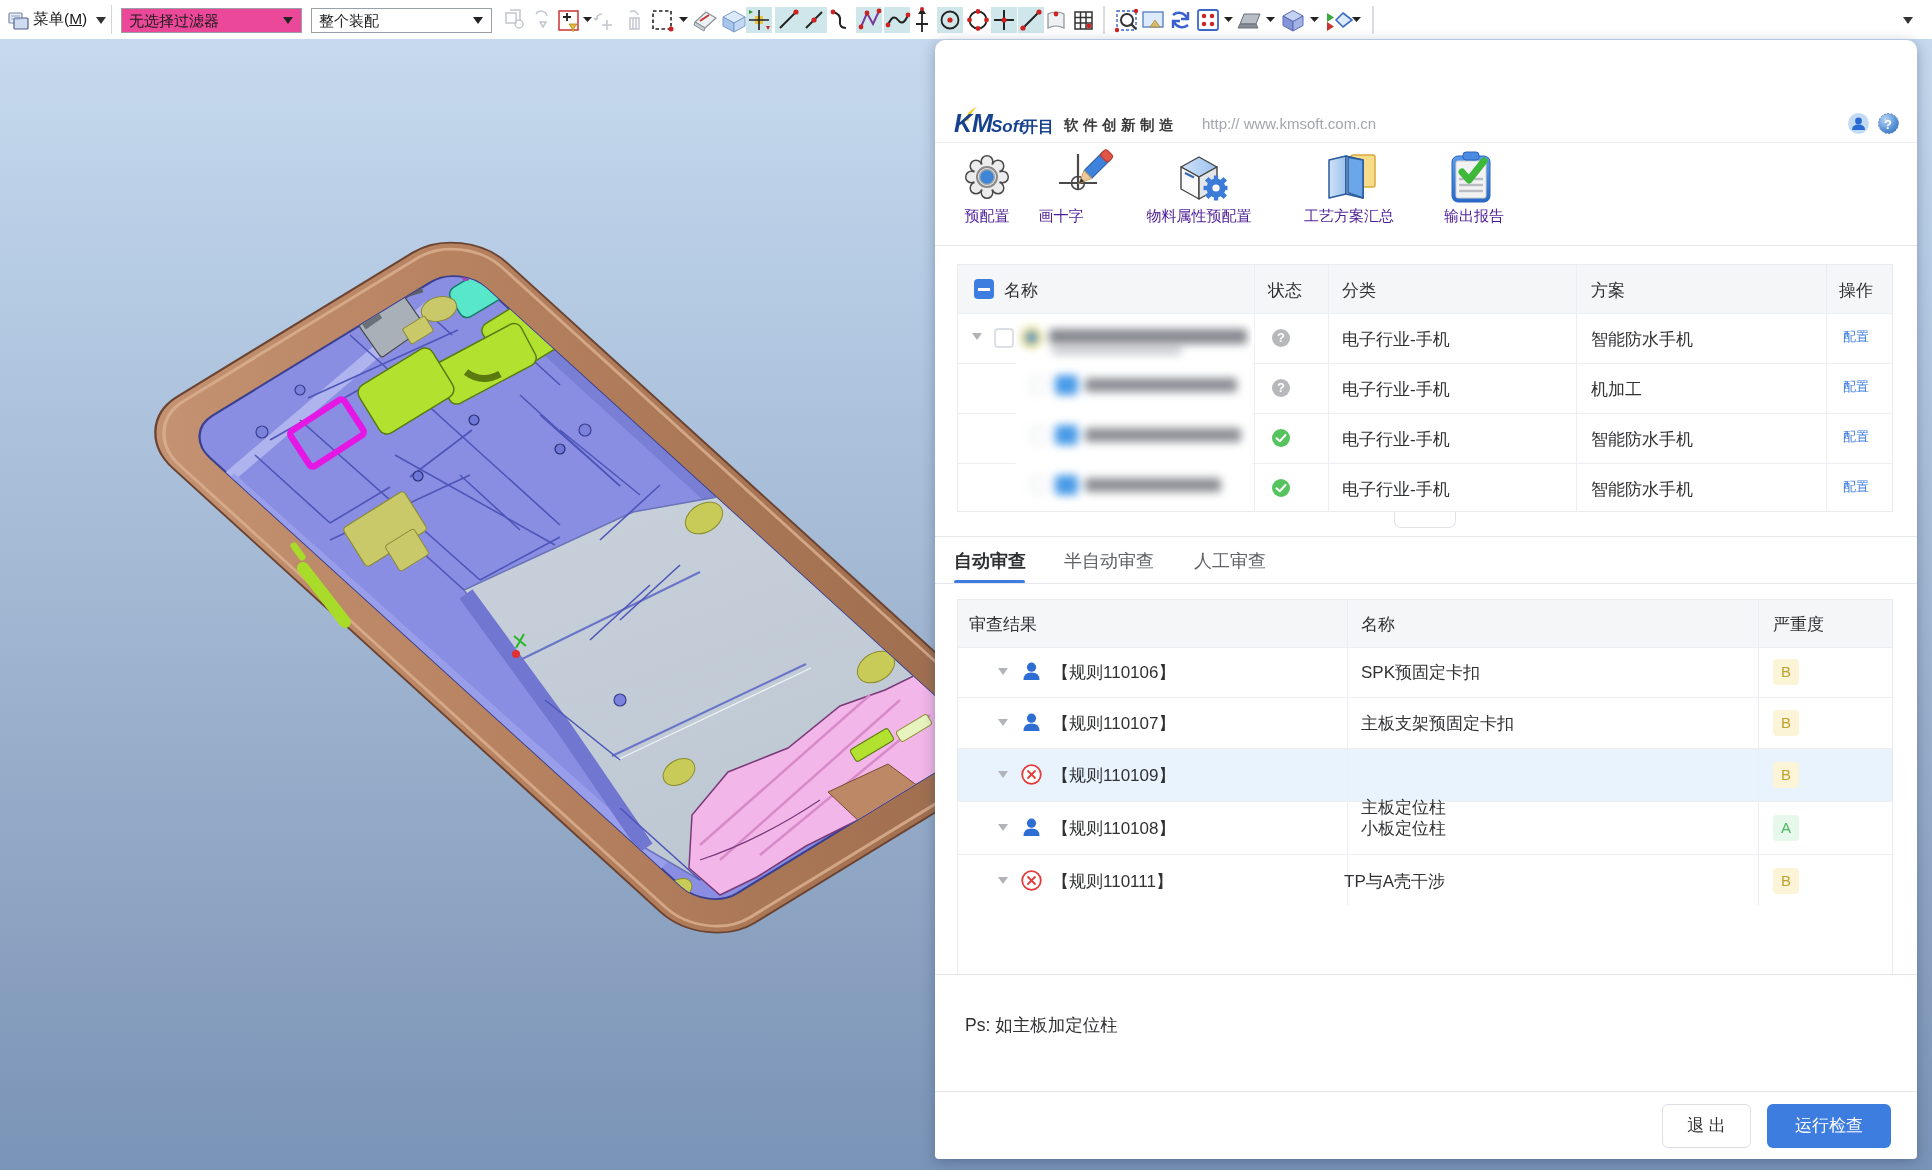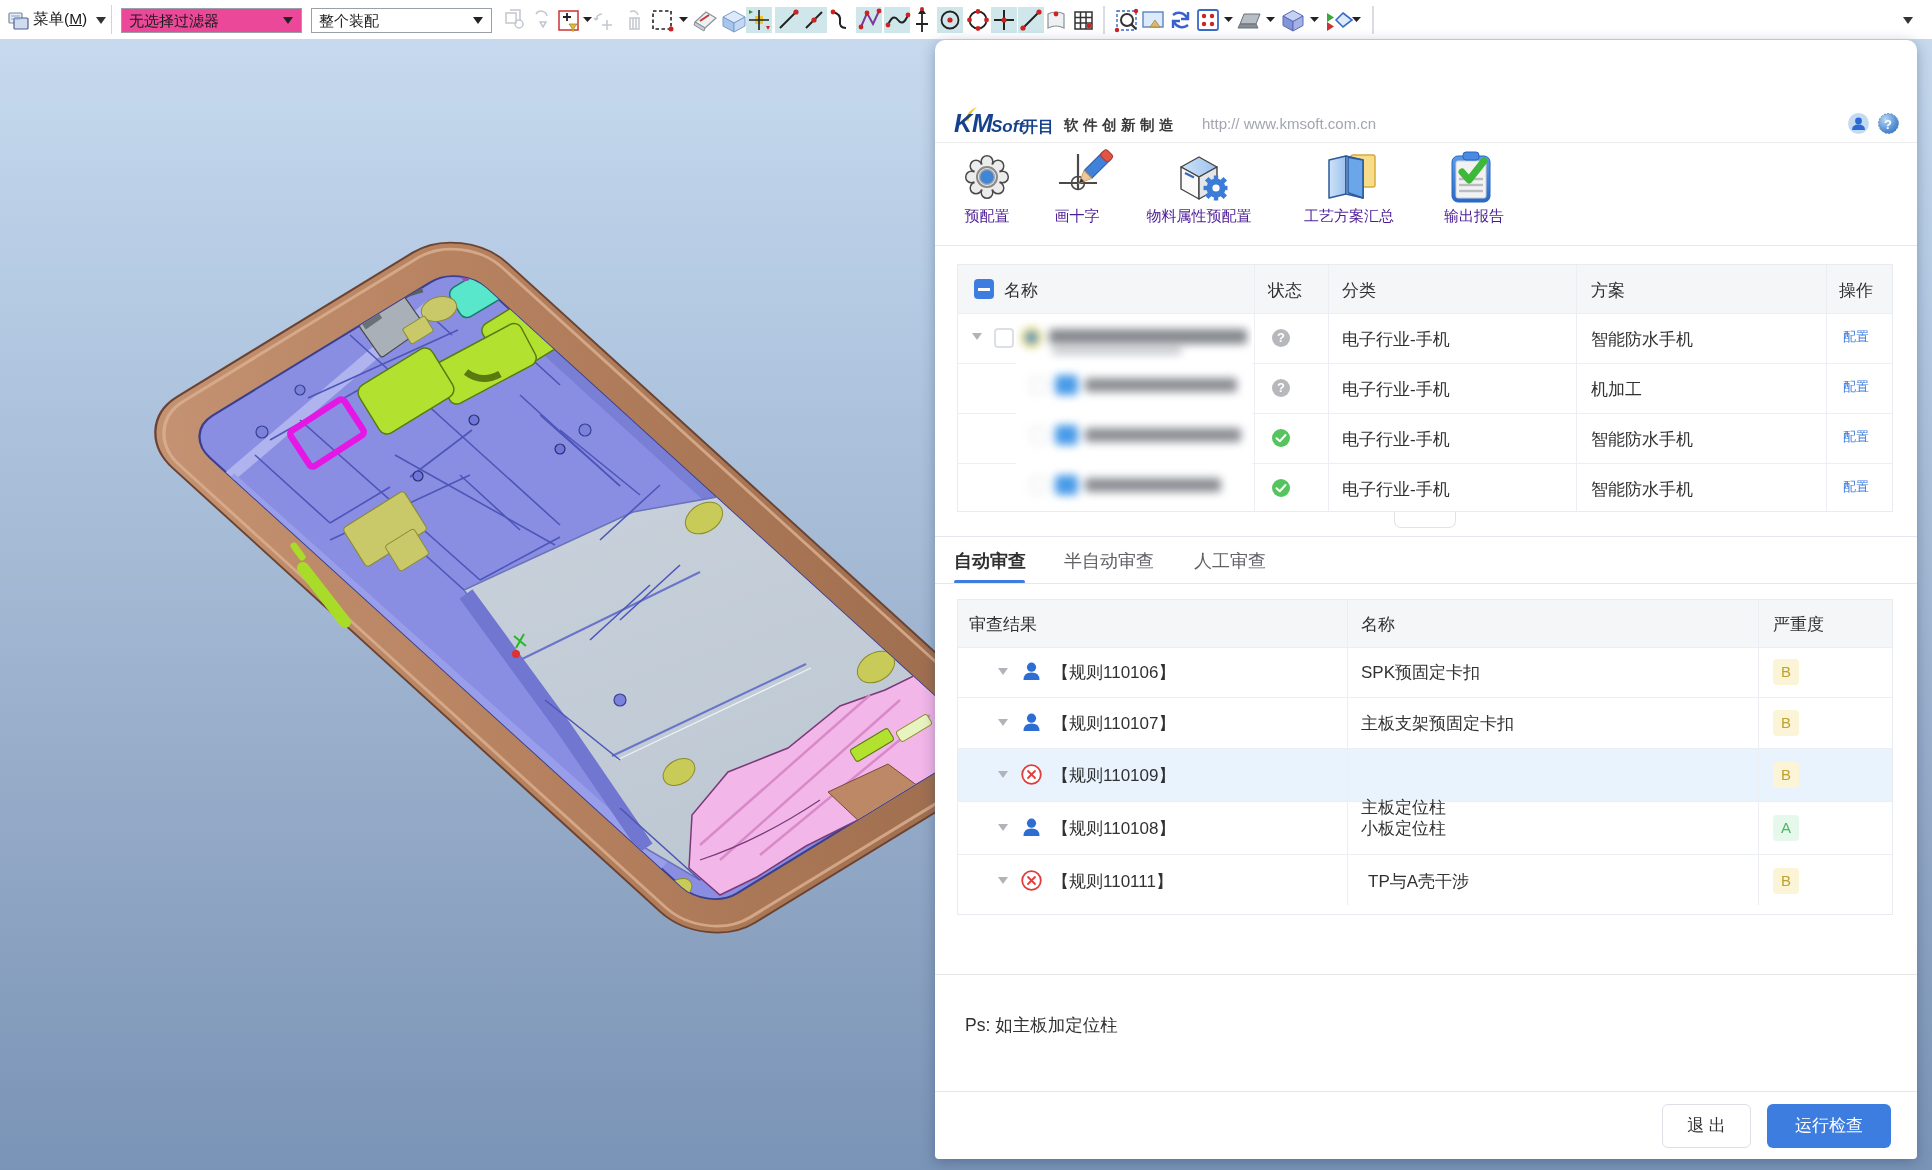--- a/index.html
+++ b/index.html
@@ -385,21 +385,21 @@
         <rect x="521" y="18" width="30" height="37" rx="2" fill="#f2f2f2" stroke="#cfcfcf" stroke-width="1"></rect>
         <g stroke="#b9bcc1" stroke-width="2.4">
           <path d="M524 36 L548 36"></path>
             <path d="M524 42 L548 42"></path>
             <path d="M524 48 L548 48"></path>
         </g>
         <rect x="528" y="9" width="16" height="8" rx="3" fill="#4a8ae0" stroke="#2a66c0" stroke-width="1"></rect>
         <path d="M527 29 L534 37 L549 18" stroke="#3db838" stroke-width="7" fill="none" stroke-linecap="round" stroke-linejoin="round"></path>
       </svg>
       <div class="actlbl" style="left:-48px;">预配置</div>
-      <div class="actlbl" style="left:42px;font-family:Liberation Serif, serif;">画十字</div>
+      <div class="actlbl" style="left:26px;font-family:Liberation Serif, serif;">画十字</div>
       <div class="actlbl" style="left:164px;">物料属性预配置</div>
       <div class="actlbl" style="left:314px;">工艺方案汇总</div>
       <div class="actlbl" style="left:439px;text-align:center;">输出报告</div>
     </div>
     <div id="table1" class="tbl" style="top:224px;height:248px;">
       <div class="abs th" style="left:0;top:0;width:934px;height:48px;"></div>
       <div class="cellline" style="left:0;top:48px;width:934px;height:1px;"></div>
       <div class="cellline" style="left:0;top:98px;width:934px;height:1px;"></div>
       <div class="cellline" style="left:0;top:148px;width:934px;height:1px;"></div>
       <div class="cellline" style="left:0;top:198px;width:934px;height:1px;"></div>
@@ -455,21 +455,21 @@
       <div class="link" style="left:885px;top:163px;">配置</div>
       <div class="link" style="left:885px;top:213px;">配置</div>
     </div>
     <div class="abs" style="left:459px;top:472px;width:62px;height:16px;background:#fff;border:1px solid #e0e3e8;border-top:none;border-radius:0 0 7px 7px;"></div>
     <div class="abs" style="left:0;top:496px;width:982px;height:1px;background:#e4e7ed;"></div>
     <div class="abs" style="left:19px;top:509px;font-size:18px;color:#303133;font-weight:bold;">自动审查</div>
     <div class="abs" style="left:129px;top:509px;font-size:18px;color:#606266;">半自动审查</div>
     <div class="abs" style="left:259px;top:509px;font-size:18px;color:#606266;">人工审查</div>
     <div class="abs" style="left:19px;top:540px;width:71px;height:4px;background:#3e7de0;border-radius:2px;"></div>
     <div class="abs" style="left:0;top:543px;width:982px;height:1px;background:#e4e7ed;"></div>
-    <div id="table2" class="tbl" style="top:559px;height:316px;padding-left:23px;">
+    <div id="table2" class="tbl" style="top:559px;height:376px;padding-left:23px;">
       <div class="abs th" style="left:0;top:0;width:934px;height:47px;"></div>
       <div class="abs" style="left:0;top:148px;width:934px;height:53px;background:#e9f3fd;"></div>
       <div class="cellline" style="left:0;top:47px;width:934px;height:1px;"></div>
       <div class="cellline" style="left:0;top:97px;width:934px;height:1px;"></div>
       <div class="cellline" style="left:0;top:148px;width:934px;height:1px;"></div>
       <div class="cellline" style="left:0;top:201px;width:934px;height:1px;"></div>
       <div class="cellline" style="left:0;top:254px;width:934px;height:1px;"></div>
       <div class="cellline" style="left:389px;top:0;width:1px;height:305px;"></div>
       <div class="cellline" style="left:800px;top:0;width:1px;height:305px;"></div>
       <div class="txt" style="left:11px;top:13px;">审查结果</div>
@@ -502,21 +502,21 @@
         </svg>
       <div class="txt" style="left:94px;top:61px;">【规则110106】</div>
       <div class="txt" style="left:94px;top:112px;">【规则110107】</div>
       <div class="txt" style="left:94px;top:164px;">【规则110109】</div>
       <div class="txt" style="left:94px;top:217px;">【规则110108】</div>
       <div class="txt" style="left:94px;top:270px;">【规则110111】</div>
       <div class="txt" style="left:403px;top:61px;">SPK预固定卡扣</div>
       <div class="txt" style="left:403px;top:112px;">主板支架预固定卡扣</div>
       <div class="txt" style="left:403px;top:164px;margin-top:32px;">主板定位柱</div>
       <div class="txt" style="left:403px;top:217px;">小板定位柱</div>
-      <div class="txt" style="left:410px;top:270px;">TP与A壳干涉</div>
+      <div class="txt" style="left:386px;top:270px;">TP与A壳干涉</div>
       <div class="badge b" style="left:815px;top:59px;">B</div>
       <div class="badge b" style="left:815px;top:110px;">B</div>
       <div class="badge b" style="left:815px;top:162px;">B</div>
       <div class="badge a" style="left:815px;top:215px;">A</div>
       <div class="badge b" style="left:815px;top:268px;">B</div>
     </div>
     <div class="abs" style="left:0;top:934px;width:982px;height:1px;background:#e6e6e6;"></div>
     <div class="abs" style="left:30px;top:973px;font-size:17.5px;color:#303133;">Ps: 如主板加定位柱</div>
     <div class="abs" style="left:0;top:1051px;width:982px;height:1px;background:#e6e6e6;"></div>
     <div class="abs" style="left:727px;top:1064px;width:89px;height:44px;background:#fff;border:1px solid #dcdfe6;border-radius:6px;font-size:17px;color:#303133;text-align:center;line-height:42px;">退 出</div>

